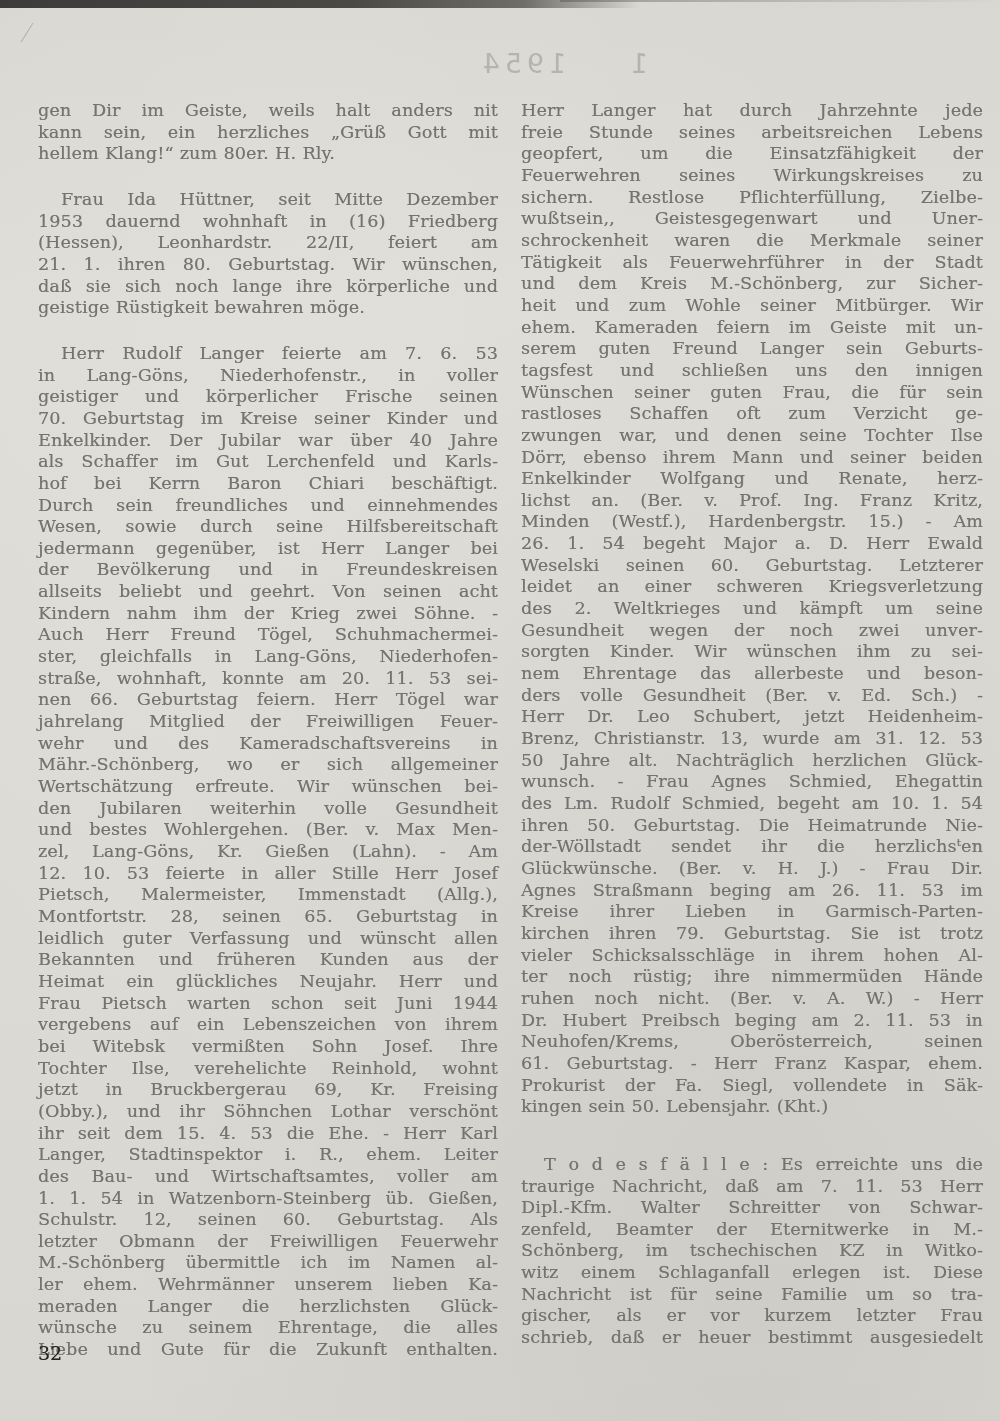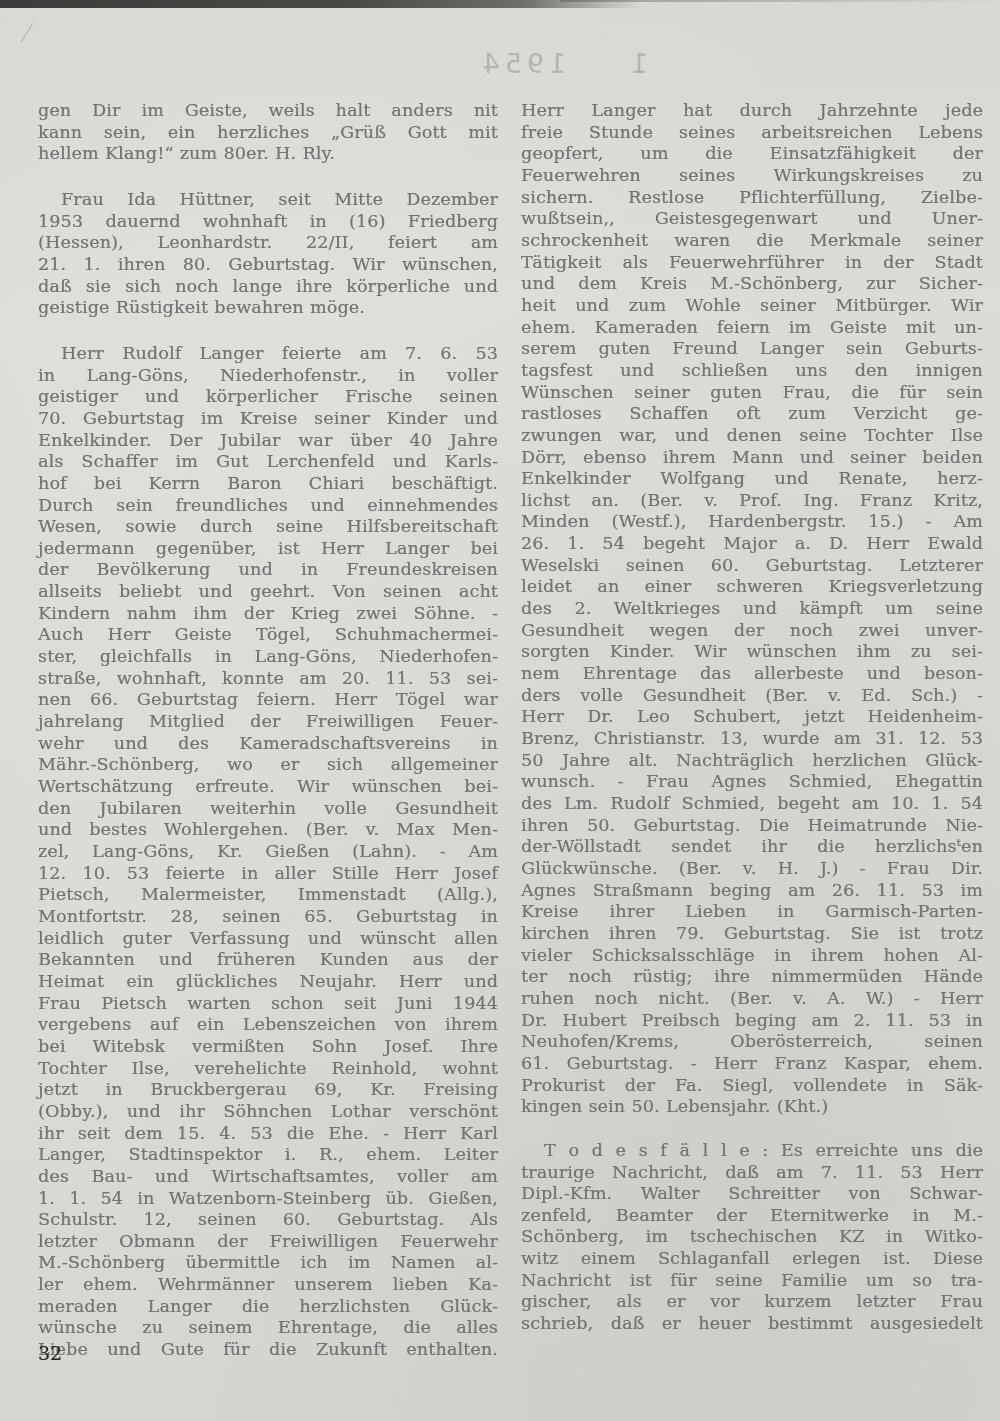--- a/index.html
+++ b/index.html
@@ -42,21 +42,21 @@
   .line{
     text-align:justify;
     text-align-last:justify;
     letter-spacing:0.15px;
     word-spacing:0.5px;
     text-shadow:0.3px 0.3px 0 rgba(45,42,37,0.35);
   }
   .line.last{text-align-last:left;}
   .line.indent{text-indent:23px;}
   .para.gap1{margin-top:24px;}
-  .para.gap2{margin-top:22px;}
+  .para.gap2{margin-top:36px;}
   .page-number{
     position:absolute;left:38px;top:1342px;
     font-size:19px;color:#27241e;
     text-shadow:0.3px 0.3px 0 rgba(45,42,37,0.35);
   }
 </style>
 </head>
 <body>
 
 <div class="scan-edge"></div>
@@ -85,21 +85,21 @@
       <div class="line">70. Geburtstag im Kreise seiner Kinder und</div>
       <div class="line">Enkelkinder. Der Jubilar war über 40 Jahre</div>
       <div class="line">als Schaffer im Gut Lerchenfeld und Karls-</div>
       <div class="line">hof bei Kerrn Baron Chiari beschäftigt.</div>
       <div class="line">Durch sein freundliches und einnehmendes</div>
       <div class="line">Wesen, sowie durch seine Hilfsbereitschaft</div>
       <div class="line">jedermann gegenüber, ist Herr Langer bei</div>
       <div class="line">der Bevölkerung und in Freundeskreisen</div>
       <div class="line">allseits beliebt und geehrt. Von seinen acht</div>
       <div class="line">Kindern nahm ihm der Krieg zwei Söhne. -</div>
-      <div class="line">Auch Herr Geiste Tögel, Schuhmachermei-</div>
+      <div class="line">Auch Herr Freund Tögel, Schuhmachermei-</div>
       <div class="line">ster, gleichfalls in Lang-Göns, Niederhofen-</div>
       <div class="line">straße, wohnhaft, konnte am 20. 11. 53 sei-</div>
       <div class="line">nen 66. Geburtstag feiern. Herr Tögel war</div>
       <div class="line">jahrelang Mitglied der Freiwilligen Feuer-</div>
       <div class="line">wehr und des Kameradschaftsvereins in</div>
       <div class="line">Mähr.-Schönberg, wo er sich allgemeiner</div>
       <div class="line">Wertschätzung erfreute. Wir wünschen bei-</div>
       <div class="line">den Jubilaren weiterhin volle Gesundheit</div>
       <div class="line">und bestes Wohlergehen. (Ber. v. Max Men-</div>
       <div class="line">zel, Lang-Göns, Kr. Gießen (Lahn). - Am</div>

